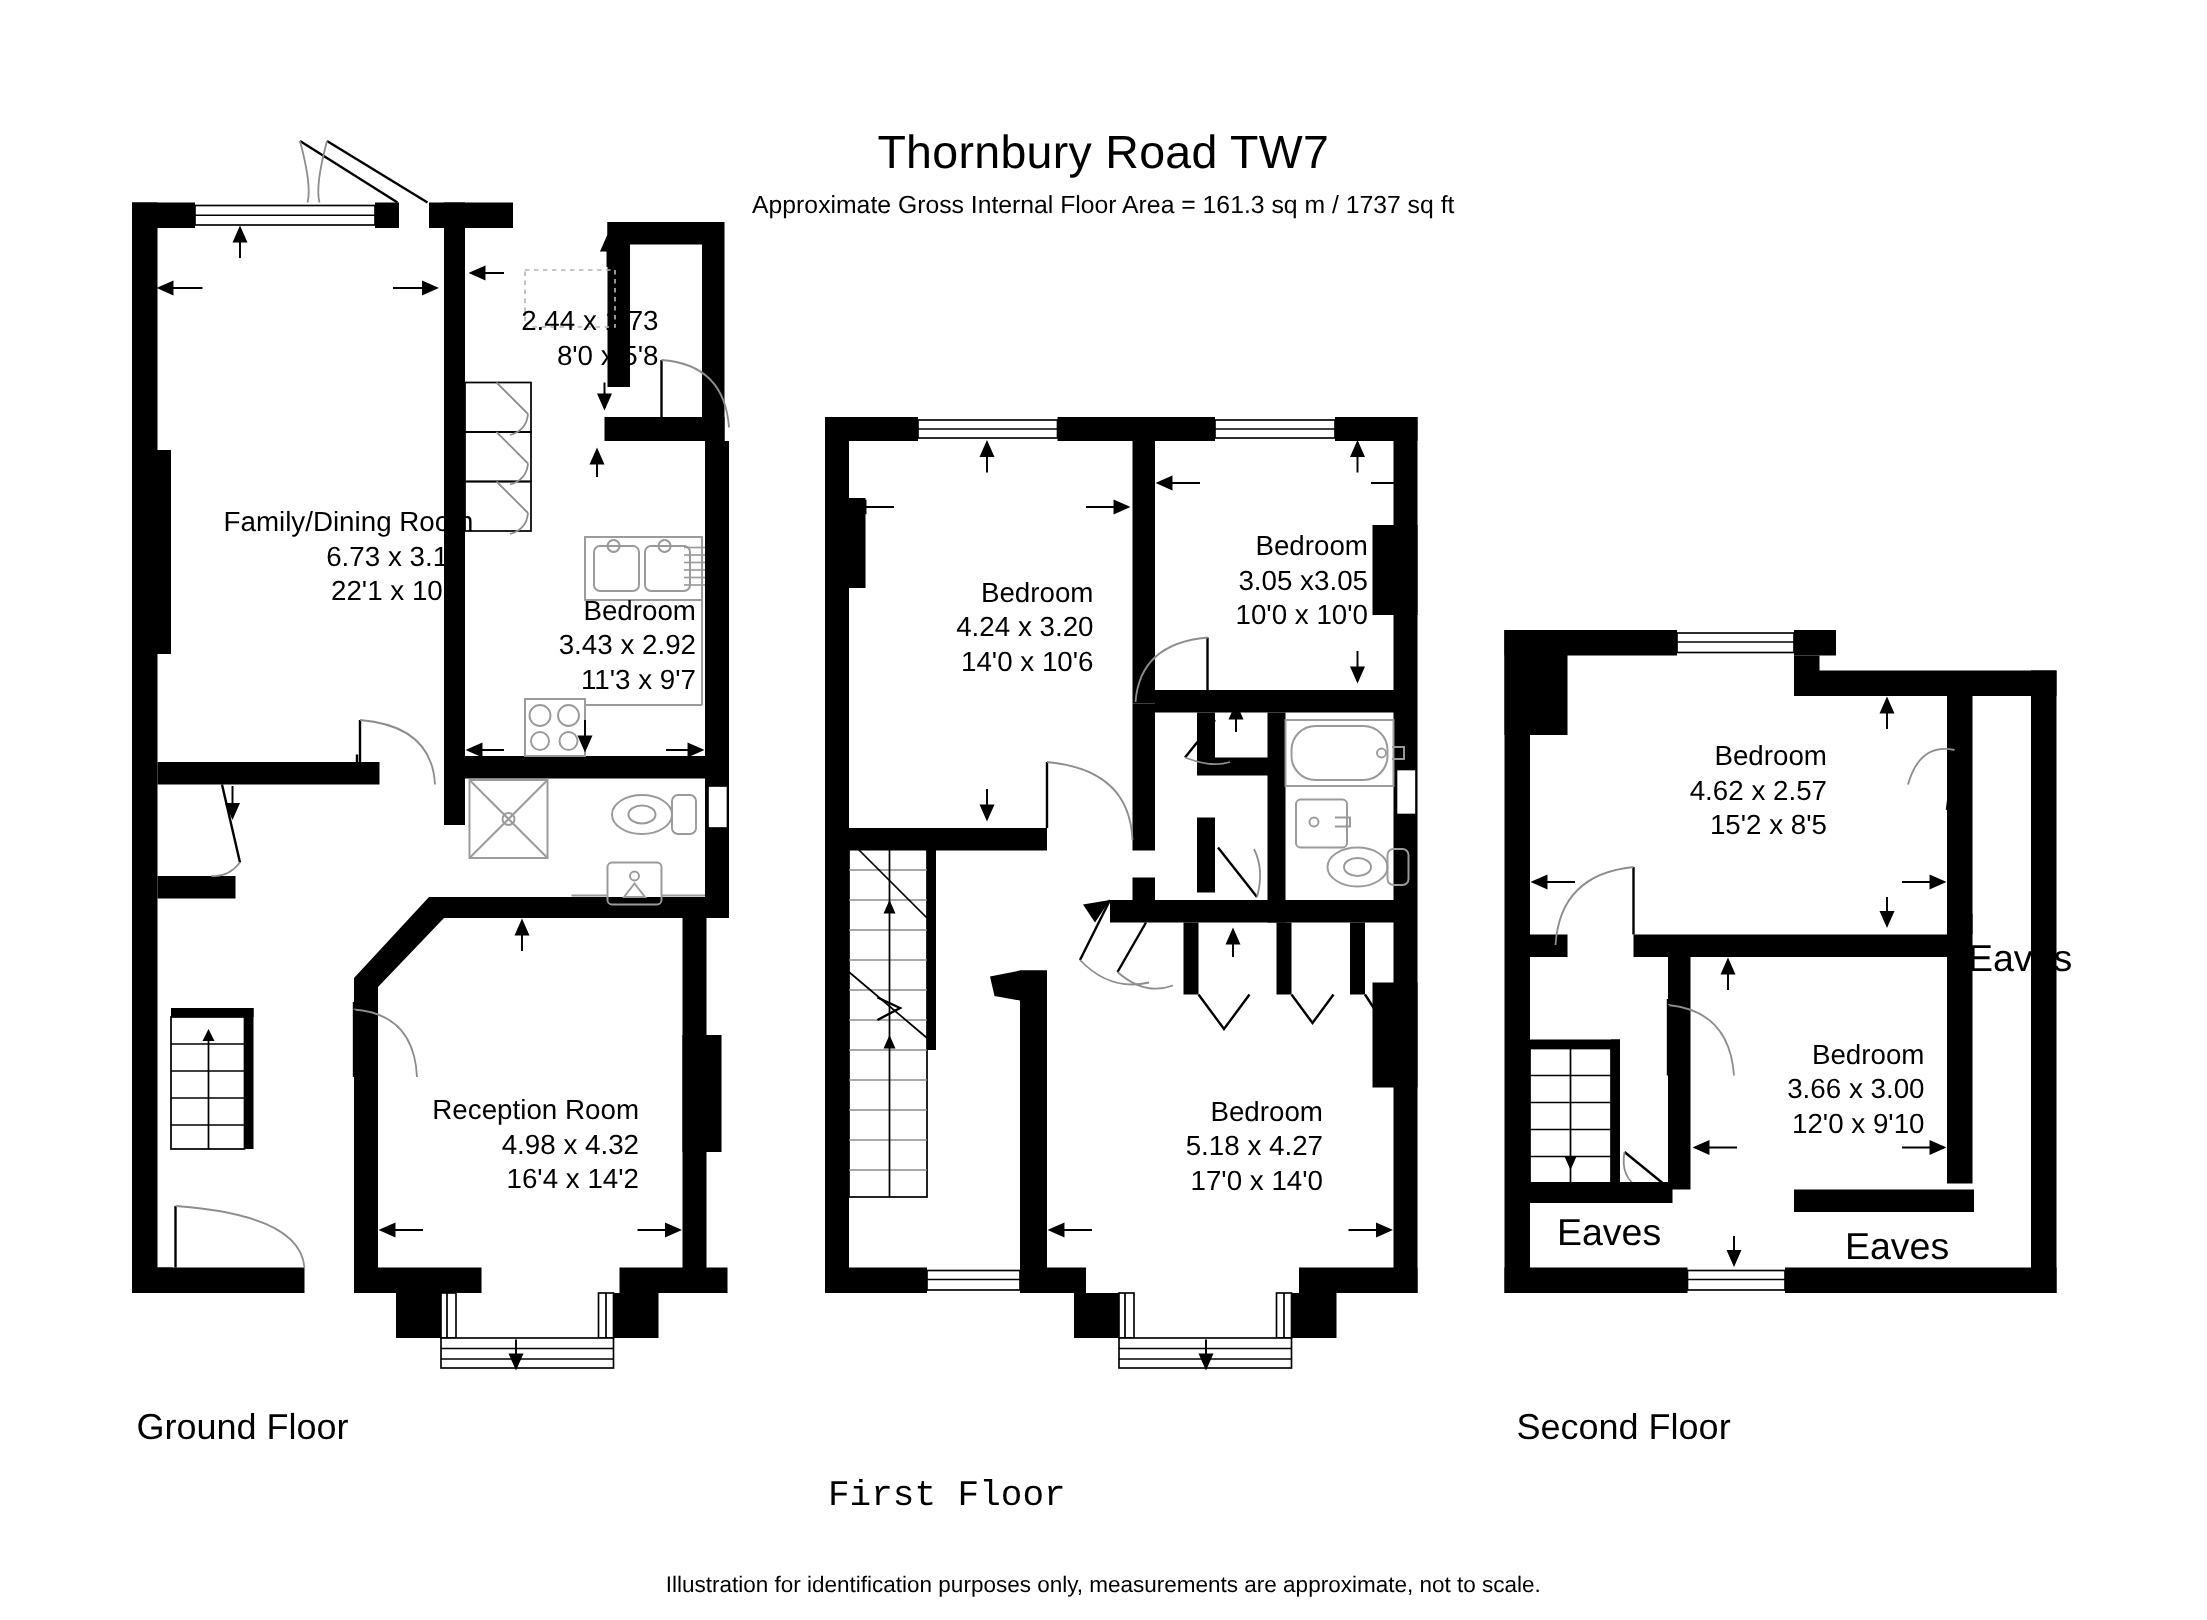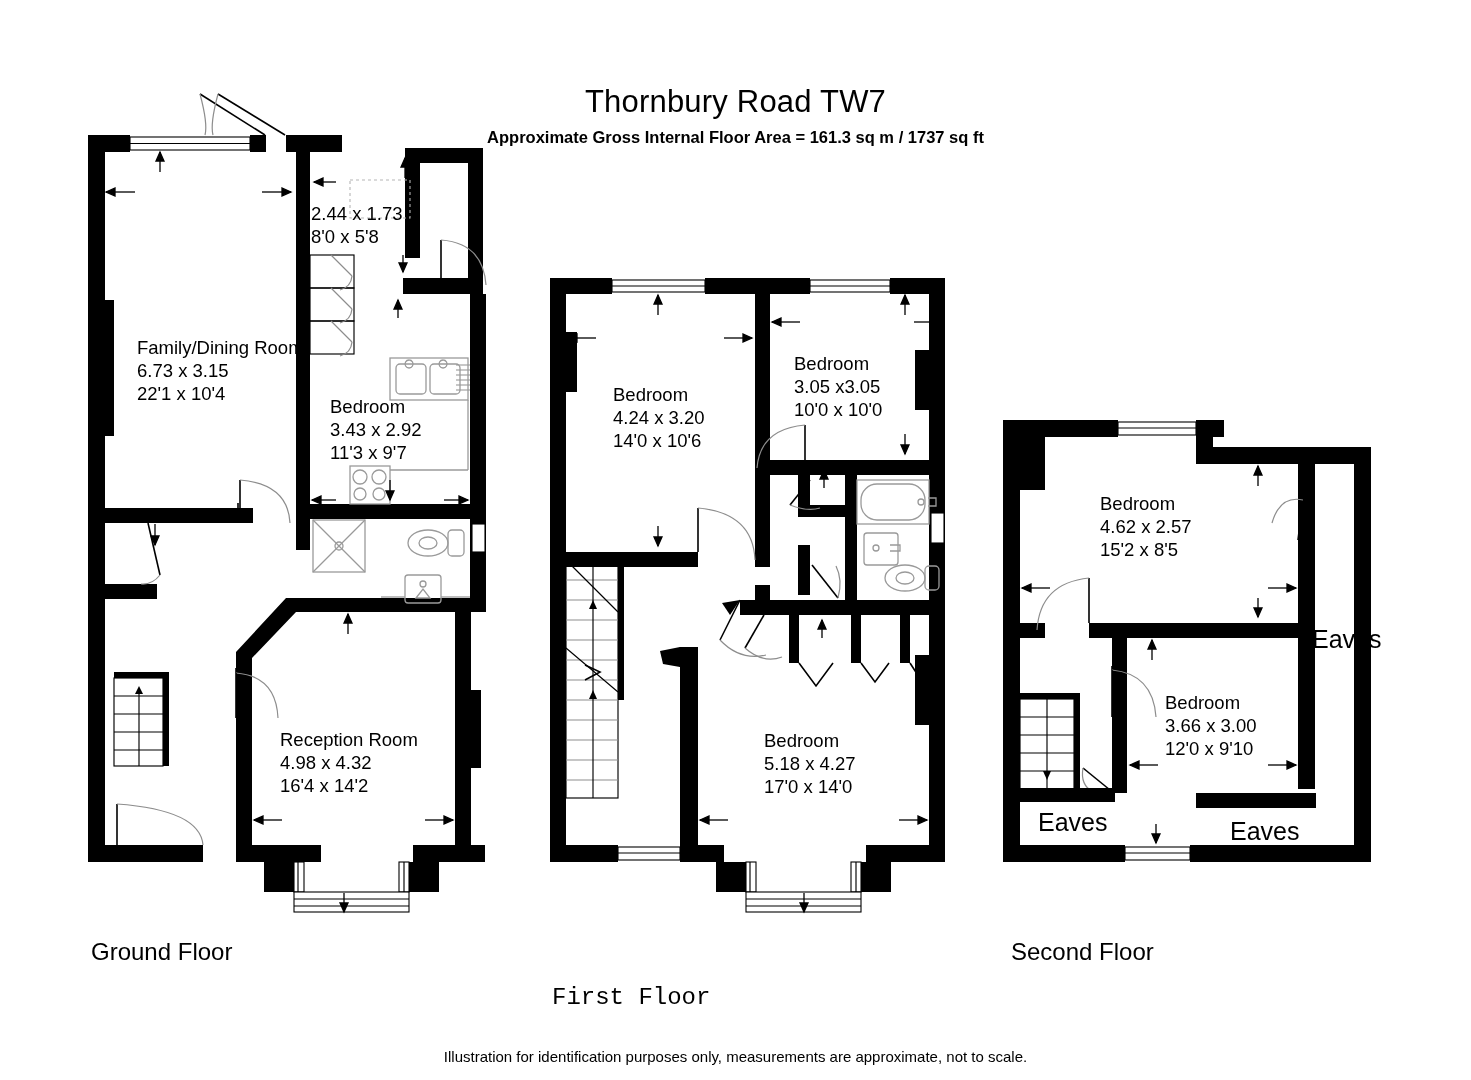--- a/index.html
+++ b/index.html
@@ -5,25 +5,25 @@
 <style>
   html,body{margin:0;padding:0;background:#ffffff;}
   body{
     width:1471px;height:1080px;position:relative;overflow:hidden;
     font-family:"Liberation Sans","DejaVu Sans",sans-serif;
     color:#000000;
   }
   #plan-root{position:absolute;inset:0;}
   .hdr{position:absolute;left:0;right:0;text-align:center;margin-top:40px;}
   #doc-title{top:44px;font-size:31px;letter-spacing:.2px;}
-  #doc-subtitle{top:88px;font-size:16.5px;font-weight:bold;}
+  #doc-subtitle{top:88px;font-size:16.5px;font-weight:normal;}
   #doc-footer{top:1008px;font-size:15px;}
   .floor-label{position:absolute;font-size:24px;white-space:nowrap;}
-  .rmlabel{position:absolute;text-align:left;line-height:1.24;
-           font-size:18.5px;white-space:nowrap;}
+  .rmlabel{position:absolute;text-align:right;line-height:1.24;
+           font-size:18.5px;white-space:nowrap;margin-left:12px;}
   .rmlabel .l1{display:block;}
   .rmlabel .l2{display:block;}
   .rmlabel .l3{display:block;}
   .eaves{position:absolute;font-size:25px;white-space:nowrap;}
   svg{position:absolute;left:0;top:0;}
   .wall{fill:#000;}
   .thin{fill:none;stroke:#000;stroke-width:1.15;}
   .thin2{fill:none;stroke:#000;stroke-width:1.6;}
   .fix{fill:none;stroke:#9a9a9a;stroke-width:1.3;}
   .swing{fill:none;stroke:#8d8d8d;stroke-width:1.2;}
@@ -490,21 +490,21 @@
     <span class="l2">2.44 x 1.73</span>
     <span class="l3">8'0 x 5'8</span>
   </div>
 
   <div class="rmlabel" style="left:330px;top:396px;width:122px;">
     <span class="l1">Bedroom</span>
     <span class="l2">3.43 x 2.92</span>
     <span class="l3">11'3 x 9'7</span>
   </div>
 
-  <div class="rmlabel" style="left:280px;top:729px;width:158px;">
+  <div class="rmlabel" style="left:256px;top:729px;width:158px;">
     <span class="l1">Reception Room</span>
     <span class="l2">4.98 x 4.32</span>
     <span class="l3">16'4 x 14'2</span>
   </div>
 
   <div class="rmlabel" style="left:613px;top:384px;width:104px;">
     <span class="l1">Bedroom</span>
     <span class="l2">4.24 x 3.20</span>
     <span class="l3">14'0 x 10'6</span>
   </div>

